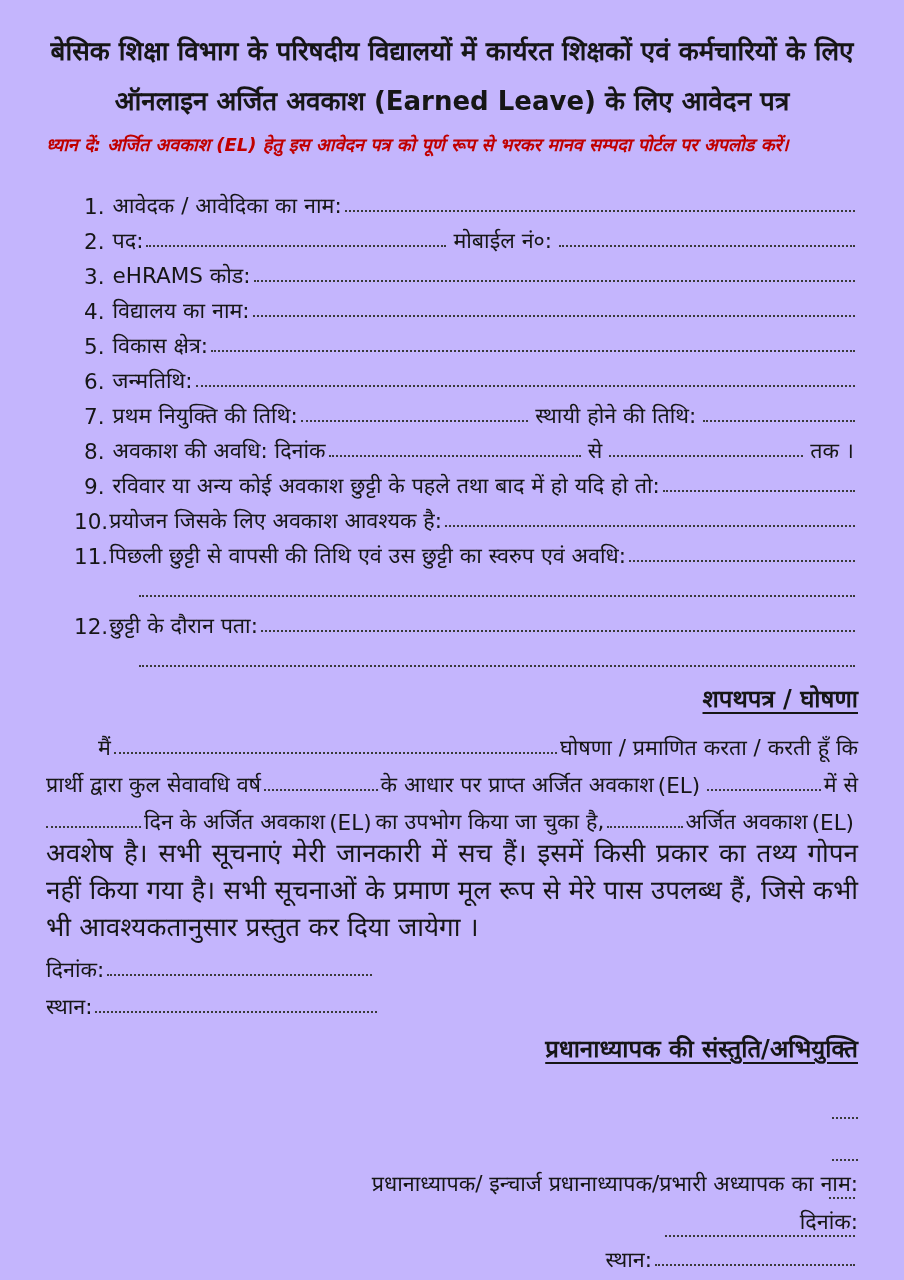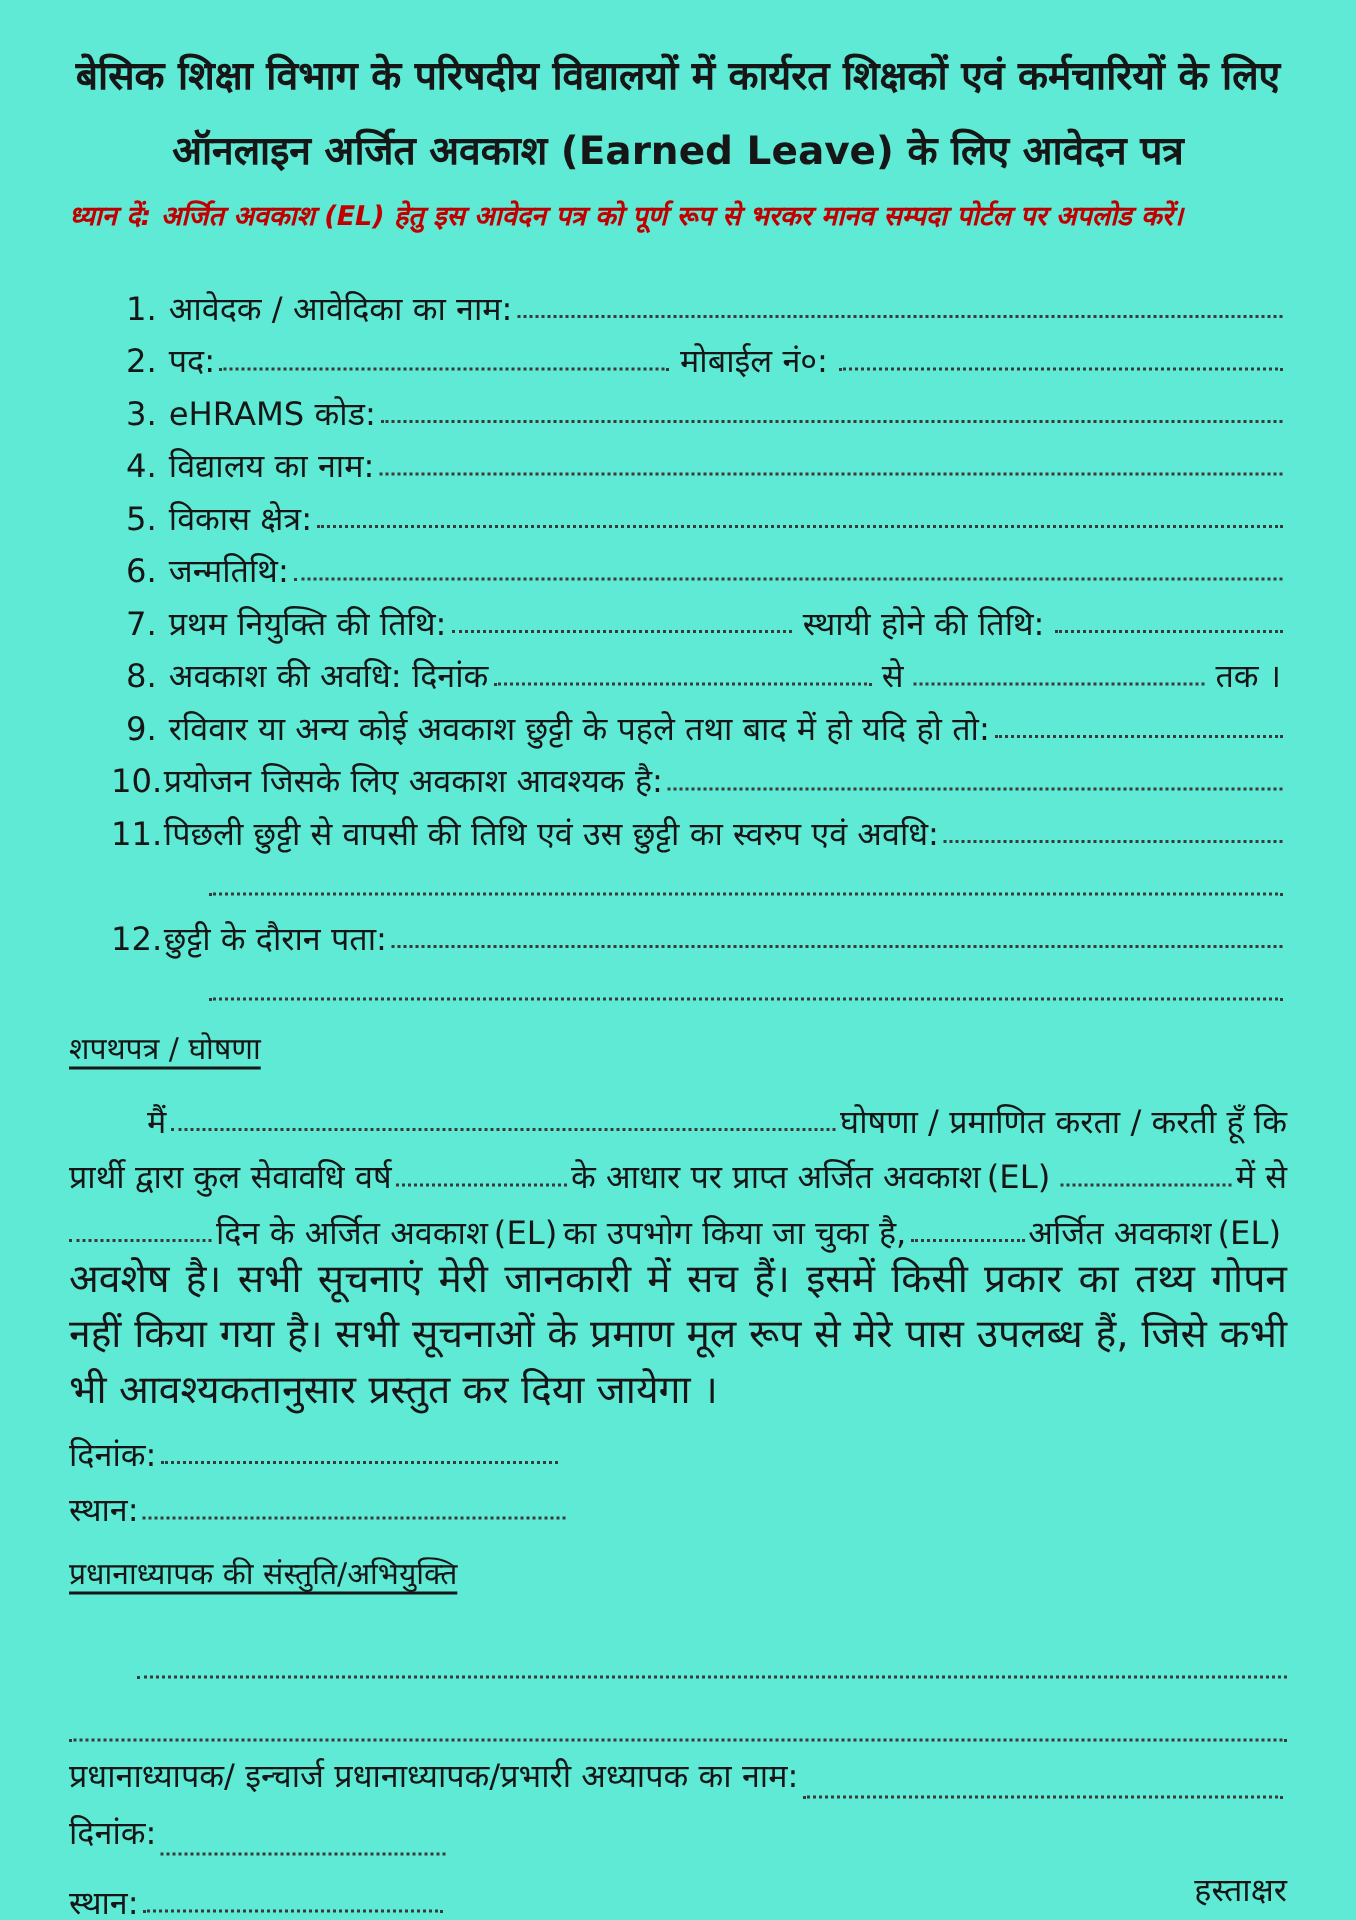--- a/index.html
+++ b/index.html
@@ -1,20 +1,20 @@
 <!DOCTYPE html>
 <html lang="hi"><head>
 <meta charset="utf-8">
 <style>
   html,body { margin:0; padding:0; background:#ffffff; }
   .page {
     width:904px; height:1280px;
     box-sizing:border-box;
     padding:30px 46px 0 46px;
-    background:#5eead4;
+    background:#c4b5fd;
     color:#161616;
     font-family:"DejaVu Sans", sans-serif;
     overflow:hidden;
   }
   .title {
     text-align:center;
     font-weight:bold;
     font-size:26px;
     line-height:42px;
   }
@@ -42,23 +42,23 @@
   .lead {
     flex:1 1 auto;
     border-bottom:2.4px dotted #3a3a3a;
     margin:0 3px 7px 3px;
     min-width:26px;
   }
   .lead.fixed { flex:0 0 auto; }
   .cont { padding-left:90px; }
   .mid-label { margin:0 4px; }
   .sec-heading {
-    text-align:left;
-    font-size:20px;
-    font-weight:normal;
+    text-align:right;
+    font-size:24px;
+    font-weight:bold;
     text-decoration:underline;
     text-underline-offset:5px;
     text-decoration-thickness:2px;
     margin-top:8px;
     line-height:34px;
   }
   .decl-para { margin-top:8px; font-size:21.5px; }
   .d-row {
     display:flex;
     align-items:flex-end;
@@ -77,23 +77,25 @@
     align-items:flex-end;
     justify-content:space-between;
     height:37px;
     font-size:21.5px;
     white-space:nowrap;
   }
   .sign-left { display:flex; align-items:flex-end; }
   .princ { margin-top:12px; }
   .p-row {
     display:flex;
+    align-items:flex-end;
     height:38px;
     font-size:21.5px;
     white-space:nowrap;
+    flex-direction:column;
   }
   .p-dots-1 { margin-top:22px; padding-left:45px; }
   .p-dots-2 { margin-top:4px; }
 </style>
 </head>
 <body>
 
 <div class="page">
 
   <div class="title">बेसिक शिक्षा विभाग के परिषदीय विद्यालयों में कार्यरत शिक्षकों एवं कर्मचारियों के लिए</div>

